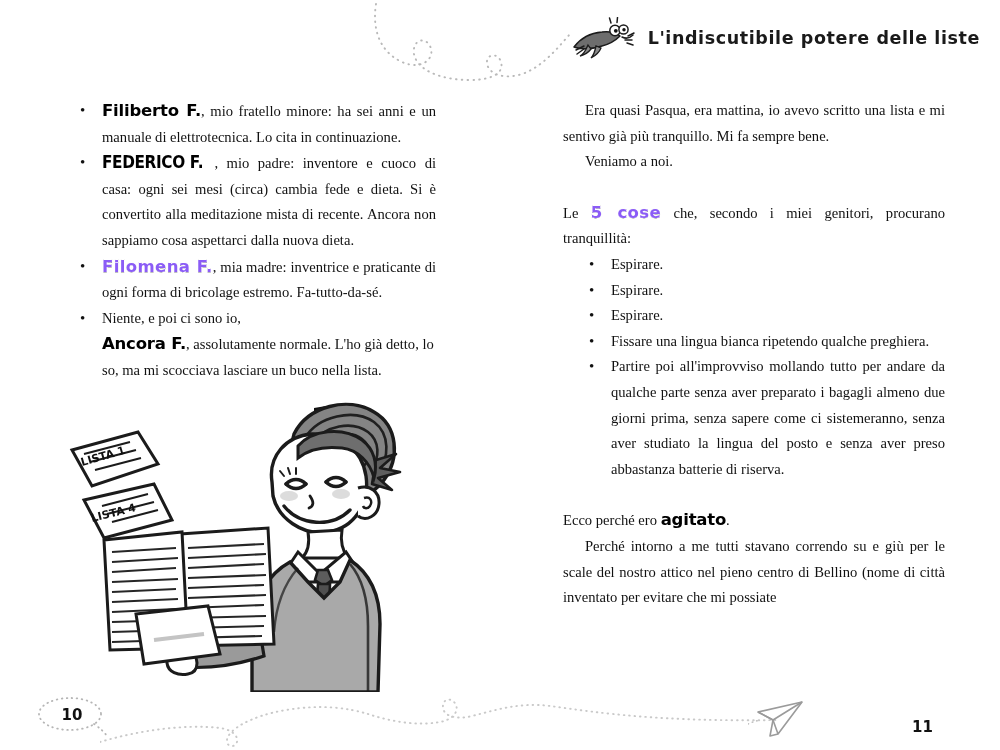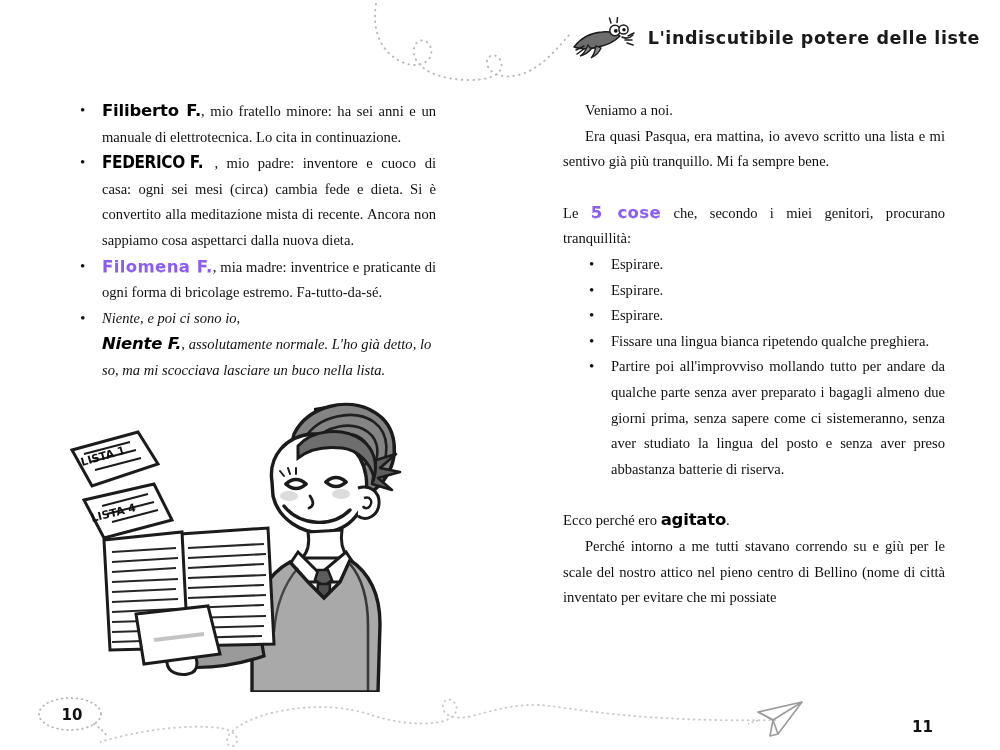--- a/index.html
+++ b/index.html
@@ -180,31 +180,31 @@
       </li>
 
       <li>
         <span class="disp-heavy">Federico F.</span><span>, mio padre: inventore e cuoco di casa: ogni sei mesi (circa) cambia fede e dieta. Si è convertito alla meditazione mista di recente. Ancora non sappiamo cosa aspettarci dalla nuova dieta.</span>
       </li>
 
       <li>
         <span class="disp-inline">Filomena F.</span><span>, mia madre: inventrice e praticante di ogni forma di bricolage estremo. Fa-tutto-da-sé.</span>
       </li>
 
-      <li style="text-align:left;font-style:italic;">
+      <li style="text-align:left;">
         <span>Niente, e poi ci sono io,</span><br>
-        <span class="disp-round">Niente F.</span><span>, assolutamente normale. L'ho già detto, lo so, ma mi scocciava lasciare un buco nella lista.</span>
+        <span class="disp-round">Ancora F.</span><span>, assolutamente normale. L'ho già detto, lo so, ma mi scocciava lasciare un buco nella lista.</span>
       </li>
 
     </ul>
   </div>
 
   <div class="col col-right">
+    <p class="indent">Era quasi Pasqua, era mattina, io avevo scritto una lista e mi sentivo già più tranquillo. Mi fa sempre bene.</p>
     <p class="indent">Veniamo a noi.</p>
-    <p class="indent">Era quasi Pasqua, era mattina, io avevo scritto una lista e mi sentivo già più tranquillo. Mi fa sempre bene.</p>
 
     <p class="gap-before"><span>Le </span><span class="disp-inline">5 cose</span><span> che, secondo i miei genitori, procurano tranquillità:</span></p>
 
     <ul class="bl tight">
       <li>Espirare.</li>
       <li>Espirare.</li>
       <li>Espirare.</li>
       <li>Fissare una lingua bianca ripetendo qualche preghiera.</li>
       <li>Partire poi all'improvviso mollando tutto per andare da qualche parte senza aver preparato i bagagli almeno due giorni prima, senza sapere come ci sistemeranno, senza aver studiato la lingua del posto e senza aver preso abbastanza batterie di riserva.</li>
     </ul>

